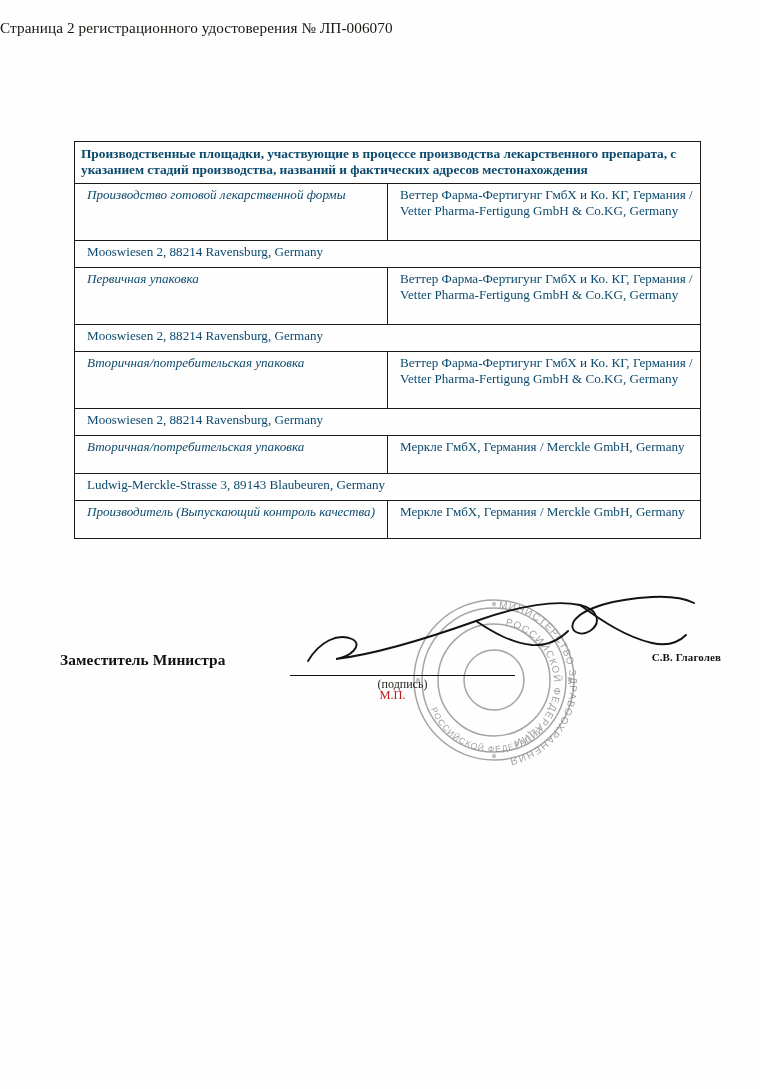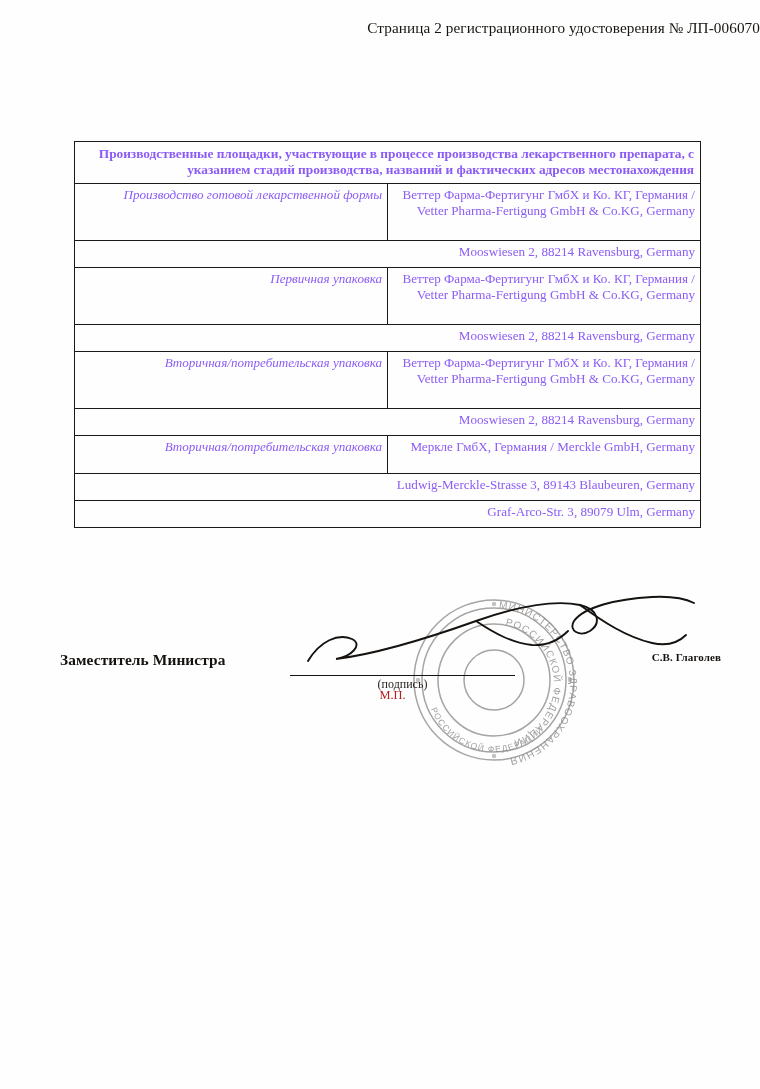--- a/index.html
+++ b/index.html
@@ -22,38 +22,37 @@
     inset: 0;
     background: #fefefe;
   }
 
   
   .doc-header {
     position: absolute;
     top: 19px;
     left: 0;
     width: 760px;
-    text-align: right;
+    text-align: left;
     font-size: 15.2px;
     letter-spacing: 0.1px;
     color: #17140f;
     white-space: nowrap;
   }
 
   
   .sites-table {
     position: absolute;
     left: 74px;
     top: 141px;
     width: 627px;
     border-collapse: collapse;
     table-layout: fixed;
     font-size: 13.1px;
-    color: #8b5cf6;
-    text-align: right;
+    color: #0c4a6e;
   }
   .sites-table td {
     border: 1.3px solid #1b1815;
     padding: 3px 5px 3px 12px;
     vertical-align: top;
     line-height: 1.21;
   }
 
   .hdr-cell {
     font-weight: bold;
@@ -196,21 +195,22 @@
 
       <tr>
         <td class="stage-cell-short">Вторичная/потребительская упаковка</td>
         <td class="org-cell">Меркле ГмбХ, Германия / Merckle GmbH, Germany</td>
       </tr>
       <tr>
         <td class="addr-cell" colspan="2">Ludwig-Merckle-Strasse 3, 89143 Blaubeuren, Germany</td>
       </tr>
 
       <tr>
-        <td class="addr-cell" colspan="2">Graf-Arco-Str. 3, 89079 Ulm, Germany</td>
+        <td class="stage-cell-short">Производитель (Выпускающий контроль качества)</td>
+        <td class="org-cell">Меркле ГмбХ, Германия / Merckle GmbH, Germany</td>
       </tr>
     </tbody>
   </table>
 
   <svg class="stamp" viewBox="0 0 192 180">
     <defs>
       <path id="arcOuter" d="M 96,96 m -76,0 a 76,76 0 1 1 152,0 a 76,76 0 1 1 -152,0"></path>
       <path id="arcInner" d="M 96,96 m -60,0 a 60,60 0 1 1 120,0 a 60,60 0 1 1 -120,0"></path>
       <path id="arcBottom" d="M 96,96 m -68,0 a 68,68 0 1 0 136,0"></path>
     </defs>

